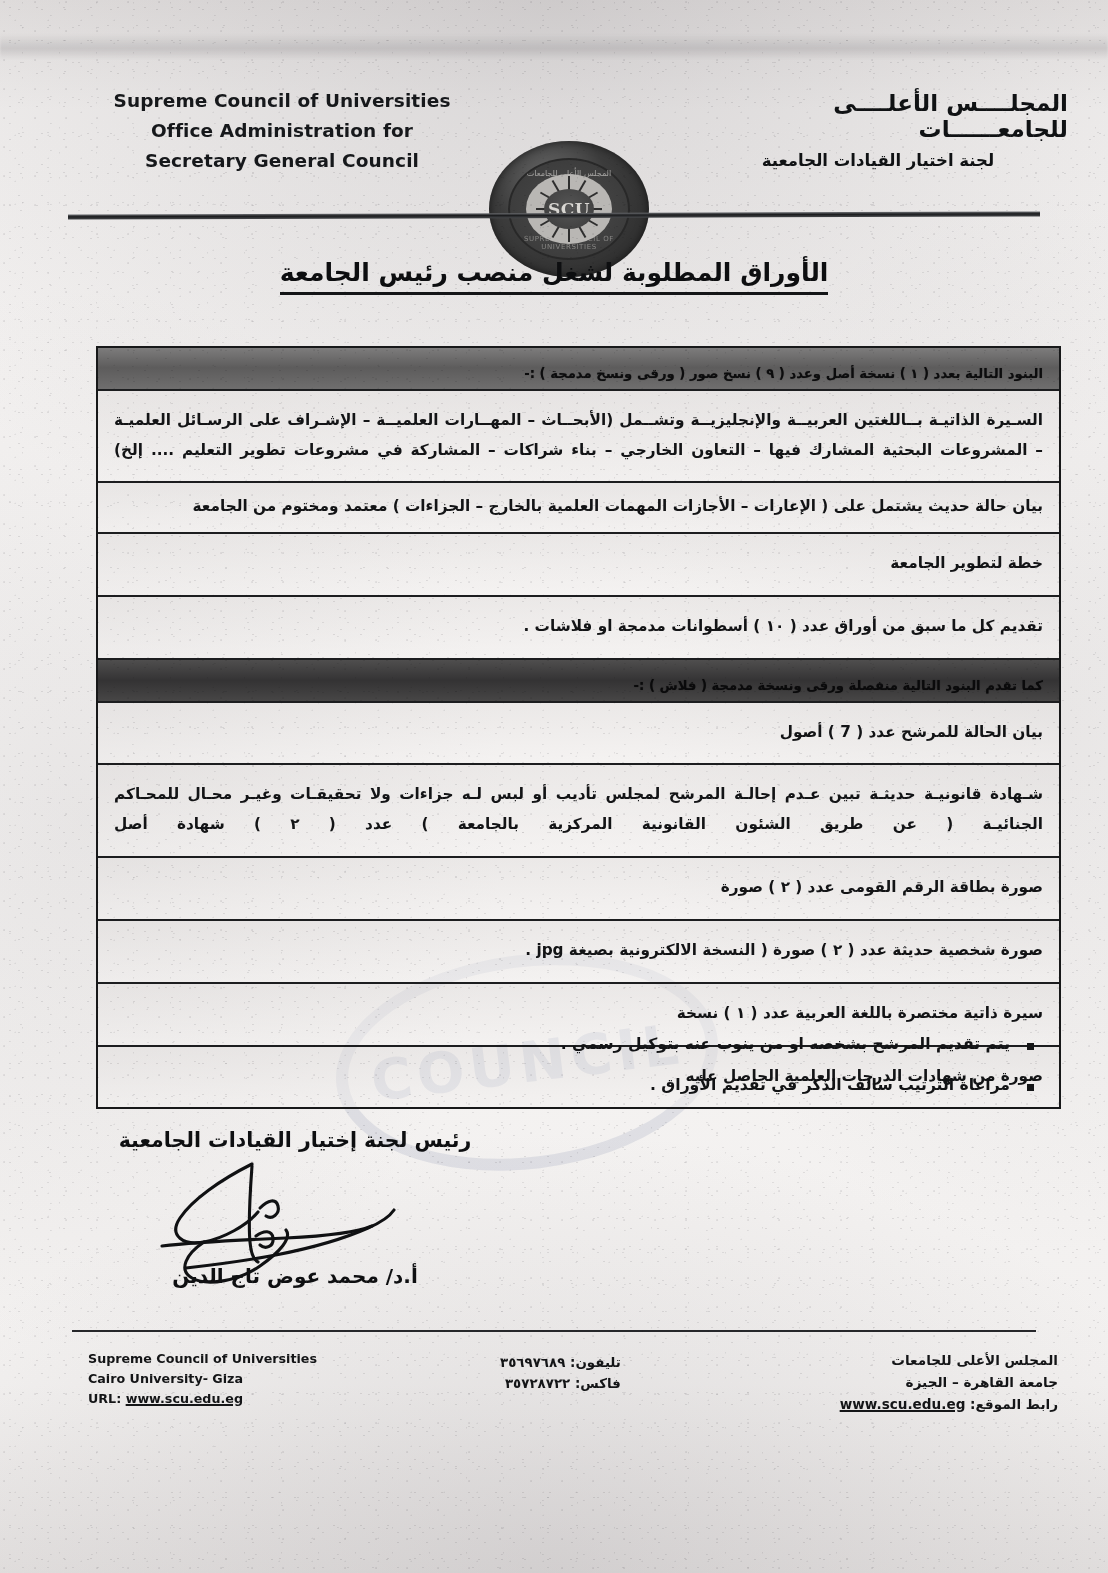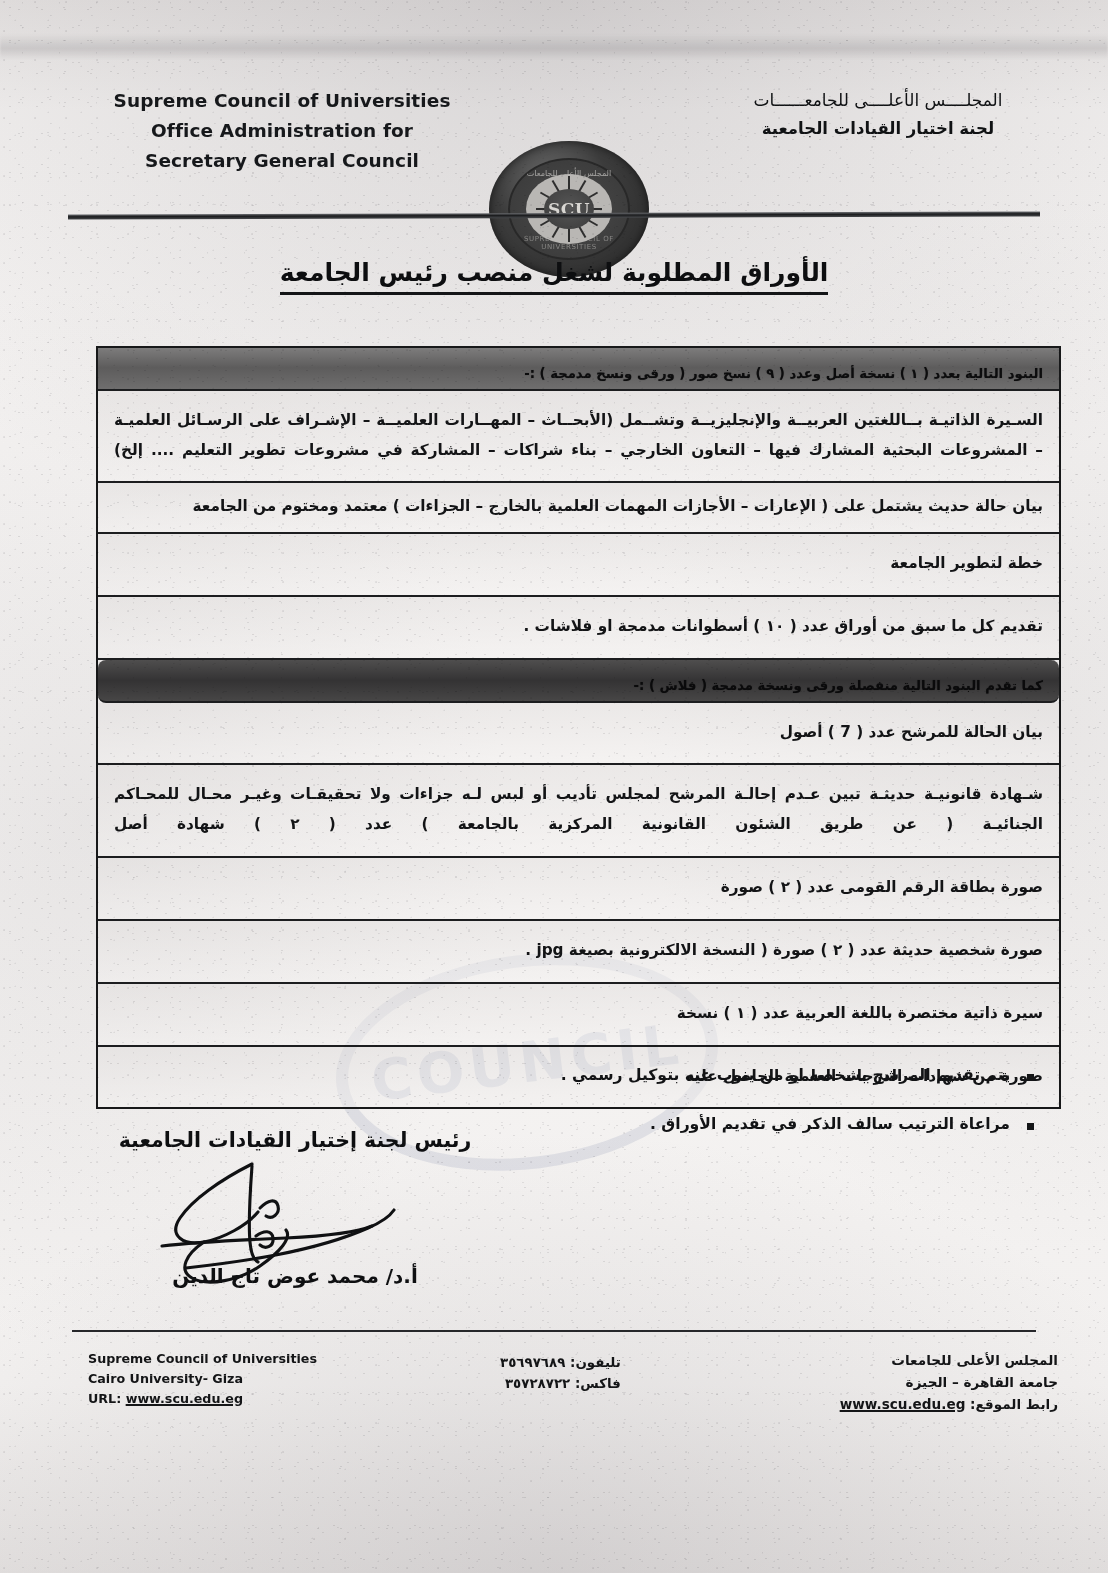--- a/index.html
+++ b/index.html
@@ -58,21 +58,21 @@
     position:absolute;left:92px;top:8px;width:380px;
     text-align:center;color:#16181b;
     font-family:"DejaVu Sans","Liberation Sans",sans-serif;
     font-size:18.5px;font-weight:bold;line-height:1.62;
     letter-spacing:.1px;
   }
   .hdr-ar{
     position:absolute;right:40px;top:12px;width:380px;
     direction:rtl;text-align:center;color:#101214;
   }
-  .hdr-ar .l1{font-size:17px;font-weight:normal;letter-spacing:-.5px;}
+  .hdr-ar .l1{font-size:23px;font-weight:bold;letter-spacing:-.5px;text-align:right;}
   .hdr-ar .l2{font-size:16.5px;font-weight:bold;margin-top:9px;}
 
   
   #seal{
     position:absolute;left:489px;top:63px;width:160px;height:136px;
     border-radius:50%;
     background:radial-gradient(ellipse at 38% 30%, #6a6a6a 0%, #3c3c3c 40%, #2a2a2a 100%);
     box-shadow:inset 0 0 10px rgba(0,0,0,.6);
     display:flex;align-items:center;justify-content:center;
     filter:blur(.25px);
@@ -143,32 +143,31 @@
   .row:last-child{border-bottom:none;}
   .row.head{
     background:linear-gradient(180deg,#7d7c7c 0%,#5d5c5c 48%,#6f6e6e 100%);
     color:#0c0c0d;font-size:13.2px;letter-spacing:-.2px;
     padding:13px 16px 2px 16px;
     text-shadow:0 0 1px rgba(0,0,0,.45);
   }
   .row.head.dark{
     background:linear-gradient(180deg,#4f4e4e 0%,#343334 50%,#474646 100%);
     color:#0a0a0b;
-    border-radius:8px;
   }
   .row.tall{padding-top:15px;padding-bottom:16px;}
   .row.just{text-align:justify;text-align-last:justify;}
 
   
   #bullets{
     position:absolute;right:72px;top:1035px;width:560px;
     direction:rtl;color:#121315;
     font-size:15.6px;font-weight:bold;
   }
-  #bullets li{margin-bottom:23px;list-style:none;position:relative;padding-right:26px;margin-top:31px;}
+  #bullets li{margin-bottom:23px;list-style:none;position:relative;padding-right:26px;}
   #bullets li::before{
     content:"";position:absolute;right:2px;top:8px;
     width:7px;height:7px;background:#141517;
   }
   #bullets ul{margin:0;padding:0;}
 
   
   #sig{position:absolute;left:85px;top:1128px;width:420px;text-align:center;direction:rtl;}
   #sig .title{font-size:20.5px;font-weight:bold;color:#0e0f11;letter-spacing:-.4px;}
   #sig .name{font-size:20px;font-weight:bold;color:#0e0f11;margin-top:112px;letter-spacing:-.4px;}

